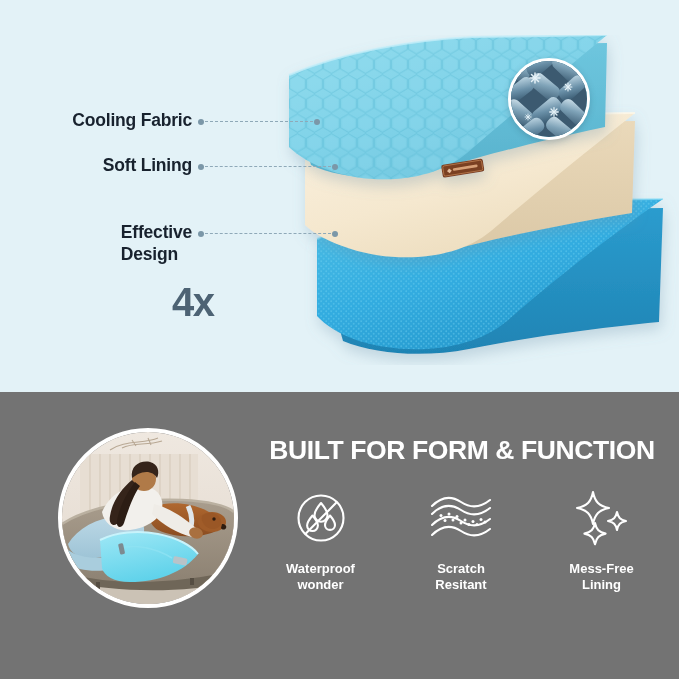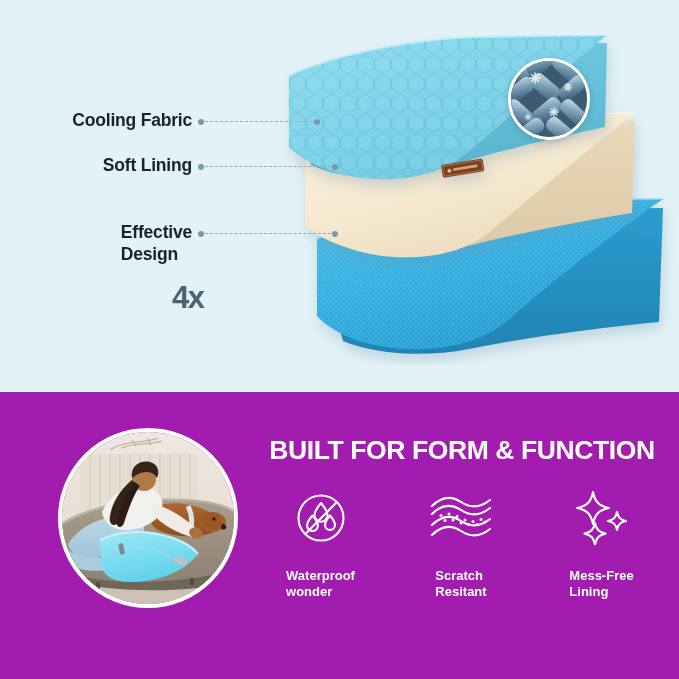--- a/index.html
+++ b/index.html
@@ -45,21 +45,21 @@
   #leader-soft          { left:198px; top:162px; width:140px; }
   #callout-breathable   { left:42px;  top:221px; width:150px; justify-content:flex-end; }
   #leader-breathable    { left:198px; top:229px; width:140px; }
 
   
   #effect-claim {
     position:absolute; left:172px; top:282px;
     display:flex; align-items:center; gap:9px;
   }
   #effect-multiplier {
-    font-size:31px; font-weight:800; color:#4d6374;
+    font-size:40px; font-weight:800; color:#4d6374;
     letter-spacing:-1.5px; line-height:1;
   }
   #effect-copy { line-height:1.3; }
   .effect-line { font-size:12.4px; color:#5c7384; }
   .effect-strong { font-weight:700; color:#3e5566; }
 
   
   #product-stack { position:absolute; left:255px; top:35px; width:424px; height:330px; }
   #product-stack svg { display:block; }
 
@@ -69,21 +69,21 @@
     width:82px; height:82px; border-radius:50%;
     border:3px solid #ffffff;
     overflow:hidden;
     box-shadow:0 2px 6px rgba(40,70,90,0.25);
   }
   #fabric-inset svg { display:block; }
 
   
   #bottom-section {
     position:absolute; left:0; top:392px; width:679px; height:287px;
-    background:#a21caf;
+    background:#737373;
     overflow:hidden;
   }
 
   #lifestyle-photo {
     position:absolute; left:58px; top:36px;
     width:180px; height:180px;
     border-radius:50%;
     border:4px solid #ffffff;
     overflow:hidden;
   }
@@ -99,26 +99,26 @@
     white-space:nowrap;
   }
 
   #features-row {
     position:absolute; left:258px; top:93px; width:406px;
     display:flex; justify-content:space-between;
   }
   .feature { width:125px; display:flex; flex-direction:column; align-items:center; }
   .feature-icon { height:66px; display:flex; align-items:center; justify-content:center; }
   .feature-label {
-    margin-top:17px;
+    margin-top:10px;
     color:#ffffff;
     font-size:13px;
     font-weight:700;
     line-height:1.26;
-    text-align:left;
+    text-align:center;
     white-space:pre-line;
   }
 </style>
 </head>
 <body>
 
 <div id="top-section">
 
   <div id="product-stack">
     <svg width="424" height="330" viewBox="0 0 424 330">

